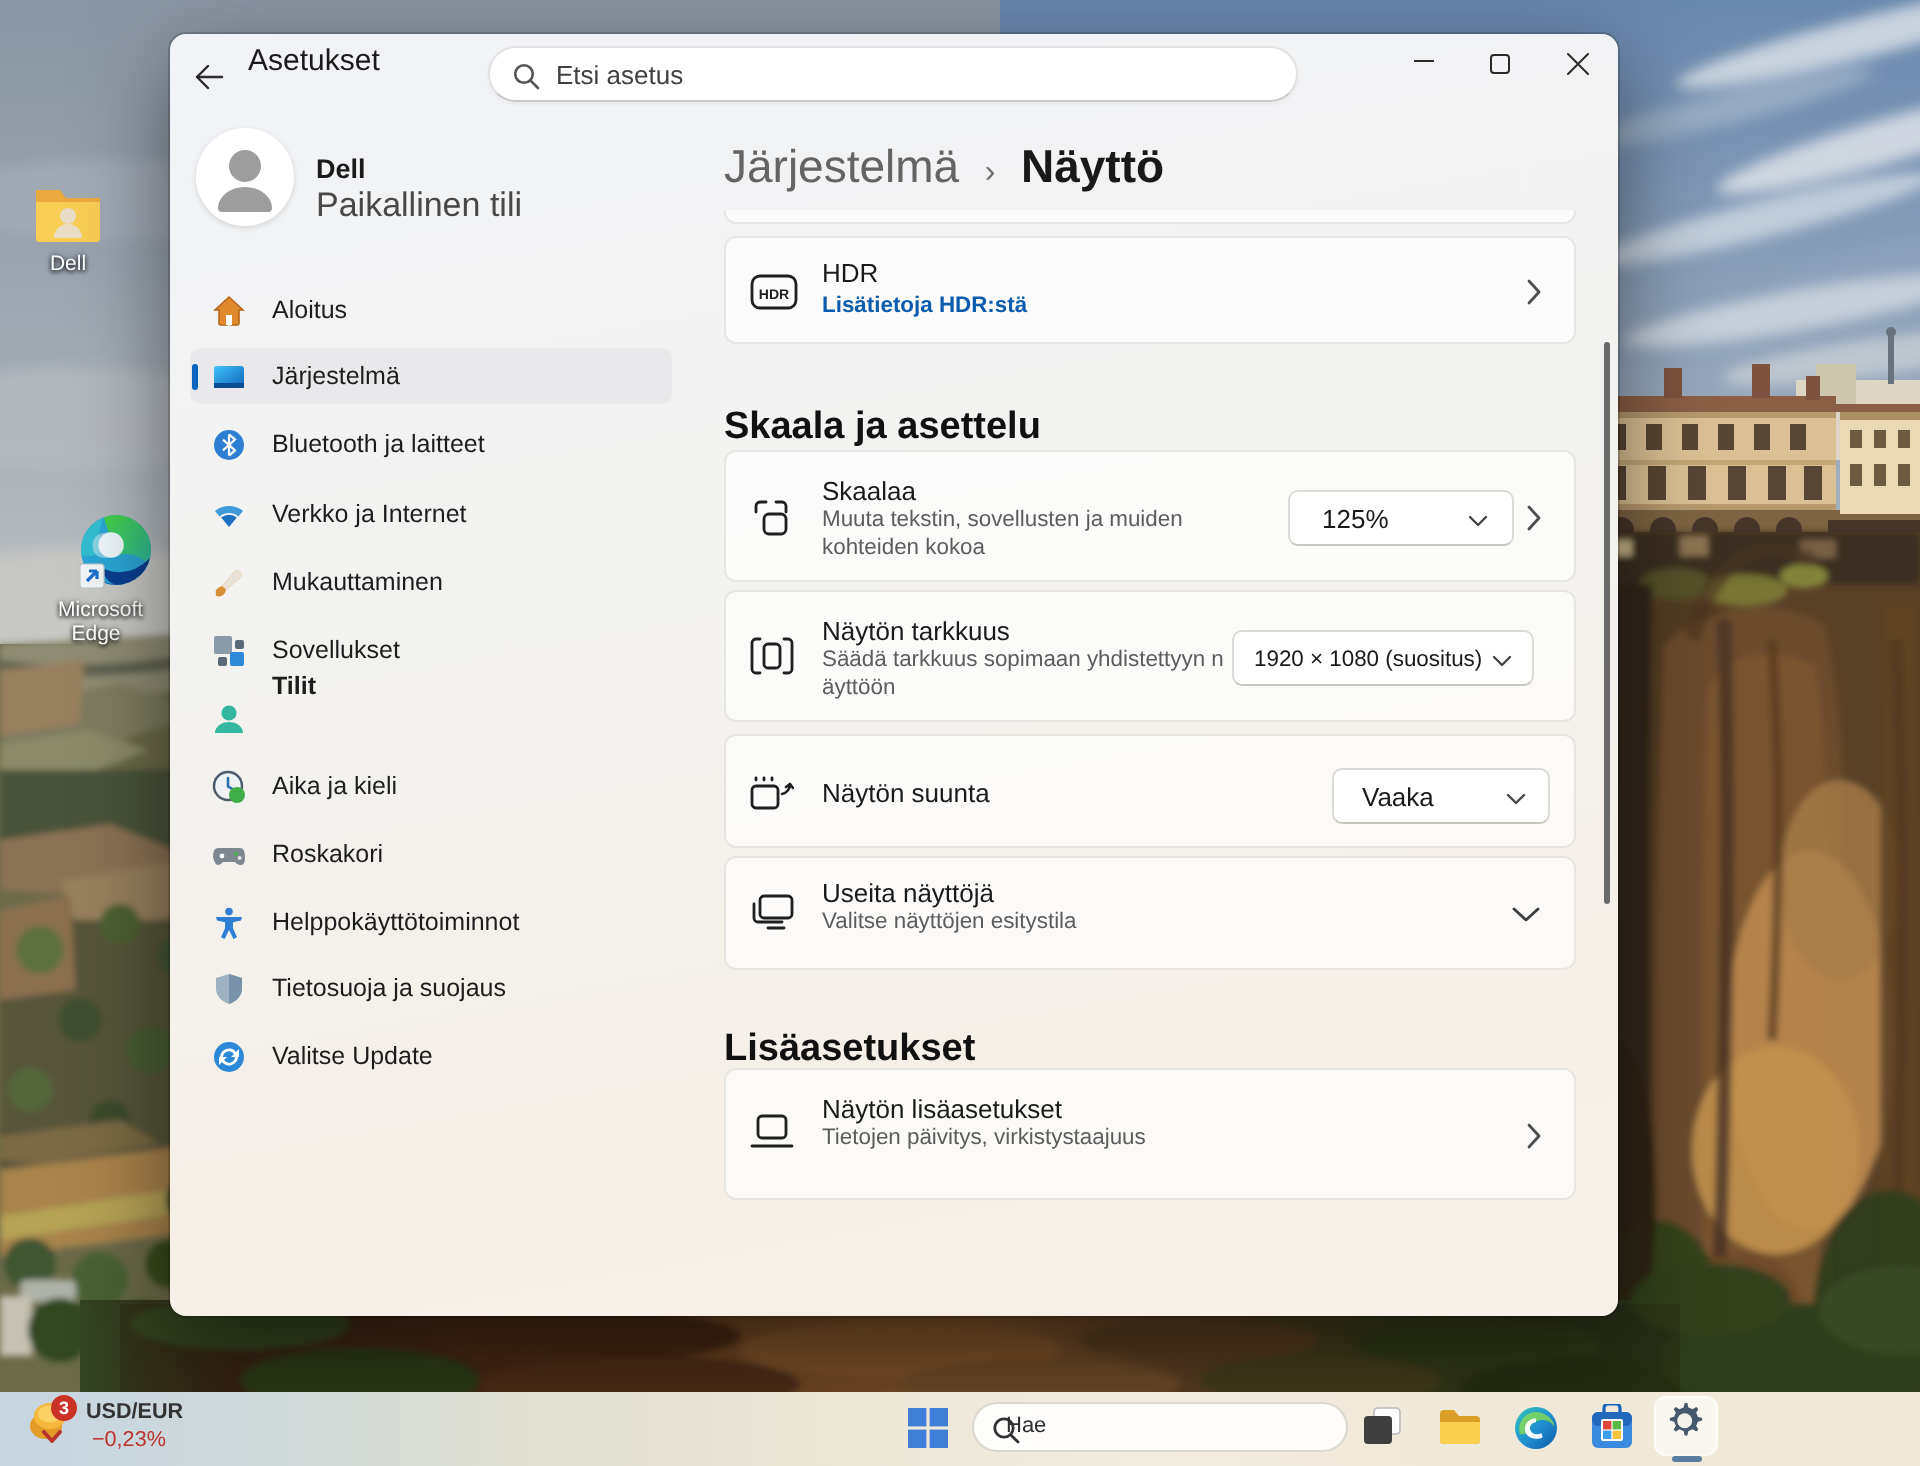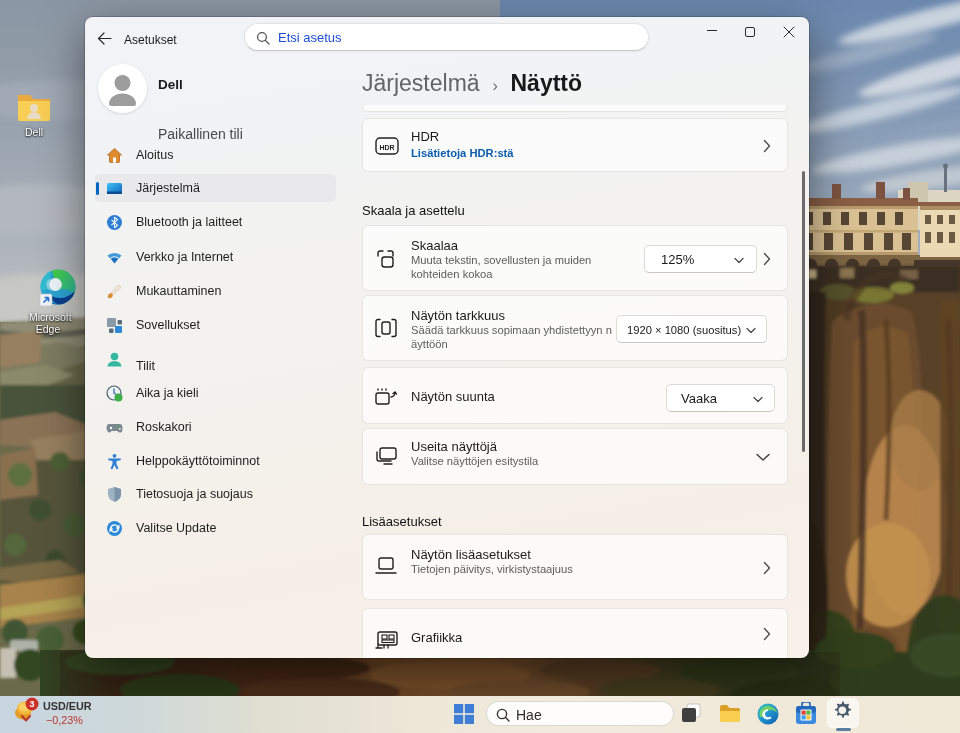--- a/index.html
+++ b/index.html
@@ -14,21 +14,21 @@
 box-shadow:0 15px 45px rgba(0,0,0,.5),0 0 0 1px rgba(0,0,0,.18);overflow:hidden;}
 .navtxt{position:absolute;left:51px;font-size:12.5px;color:#1d1d1d;white-space:nowrap;}
 .navico{position:absolute;left:21px;width:17px;height:17px;}
 .navrow{position:absolute;left:10px;width:241px;height:28px;}
 
 .card{position:absolute;left:277px;width:426px;background:rgba(255,255,255,.68);border:1px solid rgba(160,150,135,.22);border-radius:6px;}
 .ctitle{position:absolute;left:48px;font-size:13px;color:#1a1a1a;white-space:nowrap;}
 .csub{position:absolute;left:48px;font-size:11.2px;color:#5c5c5c;white-space:nowrap;}
 .chev{position:absolute;}
 .drop{position:absolute;background:rgba(255,255,255,.9);border:1px solid #dcdad5;border-bottom-color:#c8c5bf;border-radius:5px;font-size:13px;color:#1a1a1a;}
-.shead{position:absolute;left:277px;font-size:13px;font-weight:normal;color:#111;}
+.shead{position:absolute;left:277px;font-size:19px;font-weight:bold;color:#111;}
 
 #tb{position:absolute;left:0;top:696px;width:960px;height:37px;
 background:linear-gradient(90deg,#c7d5e1 0%,#cfd9da 14%,#e0dfd0 28%,#ece6d7 42%,#f2ecdf 60%,#f0e8d8 80%,#f1e9d8 100%);}
 </style></head>
 <body>
 <div id="stage">
 <svg id="wall" width="960" height="733" viewBox="0 0 960 733" xmlns="http://www.w3.org/2000/svg">
  <defs>
   <linearGradient id="skyL" x1="0" y1="0" x2="0" y2="1">
     <stop offset="0" stop-color="#8b96a4"></stop>
@@ -223,21 +223,21 @@
 
 <div class="dicon" style="left:1px;top:91px;width:66px;">
  <svg width="40" height="32" viewBox="0 0 40 32" style="display:block;margin:0 auto;">
   <path d="M4 4 h12 l3 4 h17 v20 a2 2 0 0 1 -2 2 h-28 a2 2 0 0 1 -2 -2 z" fill="#eaaa3f"></path>
   <path d="M4 10 h32 v18 a2 2 0 0 1 -2 2 h-28 a2 2 0 0 1 -2 -2 z" fill="#f8ce55"></path>
   <circle cx="20" cy="17" r="4" fill="#e9ddc6"></circle>
   <path d="M13 28 a7 7 0 0 1 14 0 z" fill="#e9ddc6"></path>
  </svg>
  <div style="margin-top:3px;">Dell</div>
 </div>
-<div class="dicon" style="left:1px;top:268px;width:66px;padding-left:28px;">
+<div class="dicon" style="left:1px;top:256px;width:66px;padding-left:28px;">
  <svg width="40" height="40" viewBox="0 0 40 40" style="display:block;margin:0 0 0 8.5px;">
   <defs>
    <clipPath id="ec">
             <circle cx="20" cy="19" r="17.5"></circle>
           </clipPath>
    <linearGradient id="egG" x1="0" y1="0" x2="1" y2="1">
             <stop offset="0" stop-color="#45d03f"></stop>
             <stop offset="1" stop-color="#2bb7ab"></stop>
           </linearGradient>
   </defs>
@@ -255,41 +255,41 @@
  </svg>
  <div style="margin-top:3px;">Microsoft<br>Edge</div>
 </div>
 </div>
 
 <div id="win">
 
  <svg class="abs" style="left:12px;top:14.5px;" width="15" height="13" viewBox="0 0 15 13">
   <path d="M7 1 L1.5 6.5 L7 12 M1.5 6.5 H14" stroke="#2a2a2a" stroke-width="1.2" fill="none" stroke-linecap="round" stroke-linejoin="round"></path>
  </svg>
- <div class="abs" style="left:39px;top:16px;font-size:12px;color:#1b1b1b;">Asetukset</div>
+ <div class="abs" style="left:39px;top:5px;font-size:15px;color:#1b1b1b;">Asetukset</div>
  <div class="abs" style="left:159px;top:6px;width:405px;height:28px;border-radius:14px;background:#fff;border:1px solid #e2e2e2;border-bottom-color:#c9c9c9;box-shadow:0 1px 2px rgba(0,0,0,.05);">
    <svg class="abs" style="left:11px;top:7px;" width="14" height="14" viewBox="0 0 14 14">
      <circle cx="6" cy="6" r="4.4" fill="none" stroke="#555" stroke-width="1.3"></circle>
      <path d="M9.4 9.4 L13 13" stroke="#555" stroke-width="1.3" stroke-linecap="round"></path>
    </svg>
-   <div class="abs" style="left:33px;top:6px;font-size:13px;color:#1d4ed8;">Etsi asetus</div>
+   <div class="abs" style="left:33px;top:6px;font-size:13px;color:#404040;">Etsi asetus</div>
  </div>
  <div class="abs" style="left:622px;top:13.2px;width:10px;height:1.3px;background:#2a2a2a;"></div>
  <div class="abs" style="left:660px;top:9.5px;width:10px;height:10px;border:1px solid #2a2a2a;border-radius:2px;"></div>
  <svg class="abs" style="left:698px;top:9px;" width="12" height="12" viewBox="0 0 12 12">
   <path d="M1 1 L11 11 M11 1 L1 11" stroke="#2a2a2a" stroke-width="1" stroke-linecap="round"></path>
  </svg>
 
  <div class="abs" style="left:12.5px;top:47px;width:49px;height:49px;border-radius:50%;background:#fff;box-shadow:0 1px 3px rgba(0,0,0,.12);"></div>
  <svg class="abs" style="left:12.5px;top:47px;" width="49" height="49" viewBox="0 0 49 49">
    <circle cx="24.5" cy="19" r="8" fill="#9d9d9d"></circle>
    <path d="M11 40 a13.5 10.5 0 0 1 27 0 q0 2 -2 2 h-23 q-2 0 -2 -2 z" fill="#9d9d9d"></path>
  </svg>
  <div class="abs" style="left:73px;top:60px;font-size:13.5px;font-weight:bold;color:#1a1a1a;">Dell</div>
- <div class="abs" style="left:73px;top:75.5px;font-size:14px;color:#484848;margin-top:33px;">Paikallinen tili</div>
+ <div class="abs" style="left:73px;top:75.5px;font-size:17px;color:#484848;">Paikallinen tili</div>
 
  <div id="nav">
       <div class="navico" style="top:130px;"><svg width="17" height="17" viewBox="0 0 17 17">
           <path d="M8.5 1.5 L15.5 8 h-2 v6.5 a1 1 0 0 1 -1 1 h-3 v-4.5 h-2 v4.5 h-3 a1 1 0 0 1 -1 -1 V8 h-2 z" fill="#e08a2e" stroke="#b5661a" stroke-width=".8"></path>
           <rect x="7" y="10.5" width="3" height="5" fill="#fff"></rect>
         </svg></div>
  <div class="navtxt" style="top:131px;">Aloitus</div>
       <div class="navrow" style="top:157px;background:#e9e9eb;border-radius:5px;"></div>
  <div class="abs" style="left:11px;top:164.5px;width:3px;height:13px;border-radius:2px;background:#0067c0;"></div>
       <div class="navico" style="top:162.5px;"><svg width="17" height="17" viewBox="0 0 17 17">
@@ -322,21 +322,21 @@
           <rect x="1" y="1" width="9" height="9" rx="1" fill="#8a9aa8"></rect>
           <rect x="11.5" y="3" width="4.5" height="4.5" rx="1" fill="#5a6a78"></rect>
           <rect x="3" y="11.5" width="4.5" height="4.5" rx="1" fill="#5a6a78"></rect>
           <rect x="9" y="9" width="7" height="7" rx="1" fill="#2e88d8"></rect>
         </svg></div>
  <div class="navtxt" style="top:300.5px;">Sovellukset</div>
       <div class="navico" style="top:333.5px;"><svg width="17" height="17" viewBox="0 0 17 17">
           <circle cx="8.5" cy="5.5" r="3.8" fill="#35b8a0"></circle>
           <path d="M1.5 15.5 a7 5.5 0 0 1 14 0 z" fill="#35b8a0"></path>
         </svg></div>
- <div class="navtxt" style="top:342px;">Tilit</div>
+ <div class="navtxt" style="top:319px;font-weight:bold;">Tilit</div>
       <div class="navico" style="top:367.5px;"><svg width="17" height="17" viewBox="0 0 17 17">
           <circle cx="8" cy="8" r="7" fill="#eef2f5" stroke="#4a5a68" stroke-width="1.2"></circle>
           <path d="M8 4 v4.2 l3 1.8" stroke="#2e6fb0" stroke-width="1.3" fill="none" stroke-linecap="round"></path>
           <circle cx="12.5" cy="12.5" r="4" fill="#3fae49"></circle>
         </svg></div>
  <div class="navtxt" style="top:368.5px;">Aika ja kieli</div>
       <div class="navico" style="top:401.5px;"><svg width="17" height="17" viewBox="0 0 17 17">
           <path d="M3 5 h11 q2.5 0 2.5 4.5 t-2.5 4 q-1.5 0 -2.5 -1.5 h-6 q-1 1.5 -2.5 1.5 t-2.5 -4 q0 -4.5 2.5 -4.5 z" fill="#7c8790"></path>
           <circle cx="5" cy="9" r="1.2" fill="#fff"></circle>
           <circle cx="12" cy="8" r="1" fill="#4caf50"></circle>
@@ -448,33 +448,20 @@
      <rect x="4" y="1" width="14" height="11" rx="2" fill="none" stroke="#1f1f1f" stroke-width="1.4"></rect>
      <path d="M1 16 h20" stroke="#1f1f1f" stroke-width="1.4" stroke-linecap="round"></path>
    </svg>
    <div class="ctitle" style="top:12px;">Näytön lisäasetukset</div>
    <div class="csub" style="top:28px;">Tietojen päivitys, virkistystaajuus</div>
    <svg class="chev" style="right:16px;top:26px;" width="8" height="14" viewBox="0 0 8 14">
         <path d="M1.5 1.5 L6.5 7 L1.5 12.5" stroke="#4d4d4d" stroke-width="1.4" fill="none" stroke-linecap="round" stroke-linejoin="round"></path>
       </svg>
  </div>
 
- <div class="card" style="top:591px;height:66px;">
-   <svg class="abs" style="left:12px;top:21px;" width="24" height="20" viewBox="0 0 24 20">
-     <rect x="3" y="2" width="19" height="13" rx="2" fill="none" stroke="#1f1f1f" stroke-width="1.4"></rect>
-     <path d="M3 18 v-4 M1 18 h6 M9 15 v3 M13 15 v3" stroke="#1f1f1f" stroke-width="1.3" stroke-linecap="round"></path>
-     <rect x="7" y="5" width="5" height="4" fill="none" stroke="#1f1f1f" stroke-width="1.1"></rect>
-     <rect x="14" y="5" width="5" height="4" fill="none" stroke="#1f1f1f" stroke-width="1.1"></rect>
-     <rect x="7" y="10" width="12" height="2.5" fill="none" stroke="#1f1f1f" stroke-width="1.1"></rect>
-   </svg>
-   <div class="ctitle" style="top:21px;">Grafiikka</div>
-   <svg class="chev" style="right:16px;top:18px;" width="8" height="14" viewBox="0 0 8 14">
-        <path d="M1.5 1.5 L6.5 7 L1.5 12.5" stroke="#4d4d4d" stroke-width="1.4" fill="none" stroke-linecap="round" stroke-linejoin="round"></path>
-      </svg>
- </div>
 
  <div class="abs" style="left:717px;top:154px;width:2.5px;height:281px;background:#6a6a6a;border-radius:2px;"></div>
 </div>
 
 <div id="tb">
  
  <svg class="abs" style="left:14px;top:3px;" width="26" height="26" viewBox="0 0 26 26">
    <ellipse cx="9" cy="14" rx="8" ry="6.5" fill="#e49c28"></ellipse>
    <ellipse cx="11" cy="9" rx="8" ry="6.5" fill="#f6b93e"></ellipse>
    <ellipse cx="11" cy="8" rx="6" ry="4.2" fill="#fbd165"></ellipse>
@@ -496,21 +483,21 @@
    <rect x="10.8" y="0" width="9.2" height="9.2" fill="#3e7ed6"></rect>
    <rect x="0" y="10.8" width="9.2" height="9.2" fill="#3e7ed6"></rect>
    <rect x="10.8" y="10.8" width="9.2" height="9.2" fill="#3e7ed6"></rect>
  </svg>
  
  <div class="abs" style="left:486px;top:5px;width:188px;height:25px;border-radius:13px;background:rgba(255,255,255,.88);border:1px solid rgba(175,170,155,.45);">
    <svg class="abs" style="left:9px;top:5.5px;" width="14" height="14" viewBox="0 0 14 14">
      <circle cx="6" cy="6" r="4.6" fill="none" stroke="#333" stroke-width="1.4"></circle>
      <path d="M9.6 9.6 L13 13" stroke="#333" stroke-width="1.4" stroke-linecap="round"></path>
    </svg>
-   <div class="abs" style="left:29px;top:5px;font-size:14px;color:#2d2d2d;">Hae</div>
+   <div class="abs" style="left:16px;top:5px;font-size:11px;color:#2d2d2d;">Hae</div>
  </div>
  
  <svg class="abs" style="left:681px;top:7px;" width="20" height="20" viewBox="0 0 20 20">
    <rect x="6" y="1" width="13" height="13" rx="2" fill="#fdfdfd" stroke="#b9b9b9" stroke-width=".8"></rect>
    <rect x="1" y="5" width="14" height="14" rx="2" fill="#3f3f3f"></rect>
  </svg>
  
  <svg class="abs" style="left:719px;top:7px;" width="21" height="21" viewBox="0 0 21 21">
    <path d="M1 4 a2 2 0 0 1 2 -2 h5 l2.5 3 h8.5 a2 2 0 0 1 2 2 v10 a2 2 0 0 1 -2 2 h-16 a2 2 0 0 1 -2 -2 z" fill="#d99f27"></path>
    <path d="M1 8 h20 v9 a2 2 0 0 1 -2 2 h-16 a2 2 0 0 1 -2 -2 z" fill="#f9cf50"></path>

